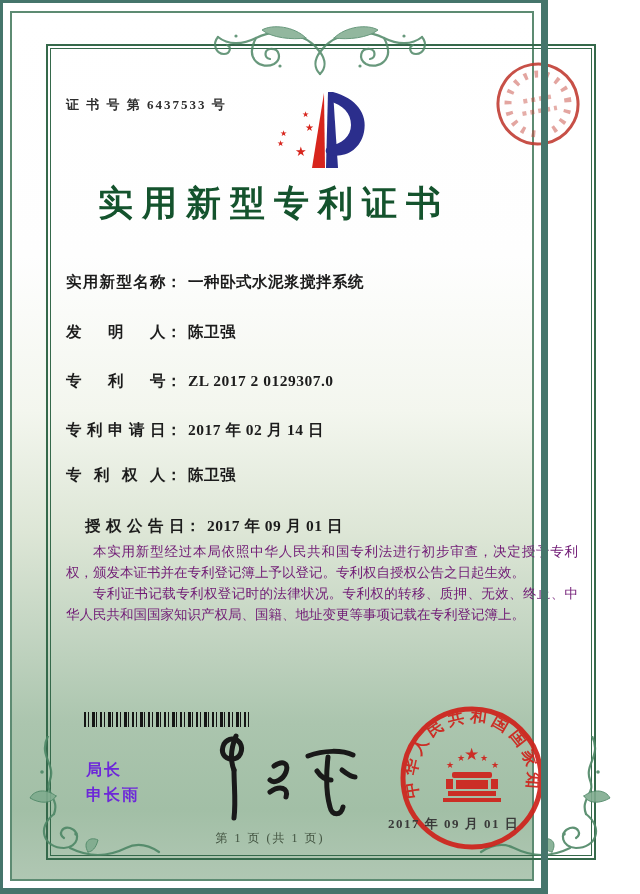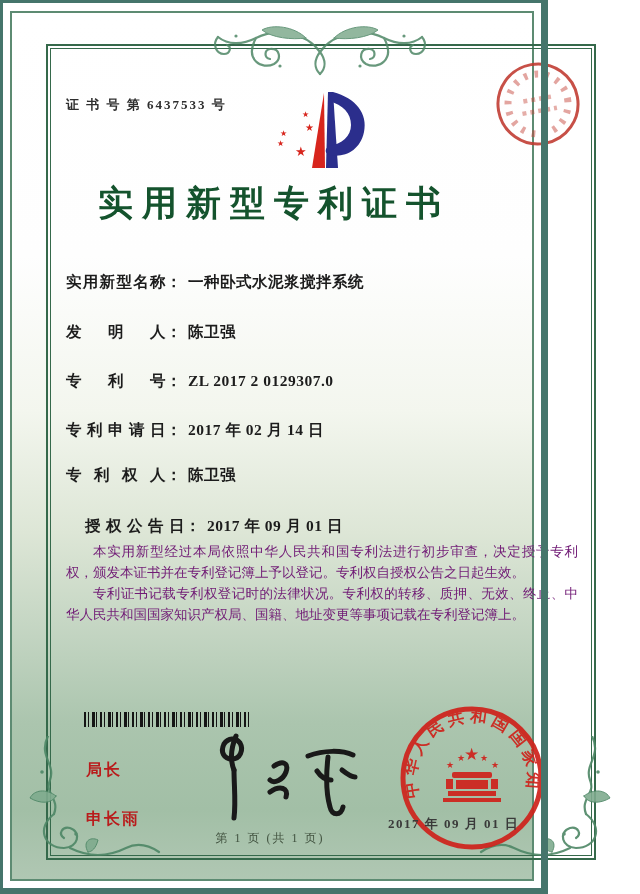--- a/index.html
+++ b/index.html
@@ -13,22 +13,22 @@
   .abs{position:absolute;}
   .cert-no{left:66px;top:96px;font-size:13px;font-weight:600;letter-spacing:2px;color:#2e2e2e;z-index:5;}
   .title{left:0;right:0;top:180px;text-align:center;font-size:35px;font-weight:700;letter-spacing:9px;color:#14532d;z-index:5;}
   .field{left:66px;font-size:15.5px;font-weight:700;color:#1c1c1c;z-index:5;letter-spacing:0.5px;white-space:nowrap;}
   .field .lab{display:inline-block;width:100px;text-align:justify;text-align-last:justify;}
   .field .col{display:inline-block;margin-right:6px;}
   .paras{left:66px;top:542px;width:512px;font-size:13.5px;line-height:1.55;color:#701a75;text-align:justify;z-index:5;}
   .paras p{margin:0;text-indent:2em;}
   .barcode{left:84px;top:712px;width:168px;height:15px;z-index:5;
      background:repeating-linear-gradient(90deg,#151515 0 2px,transparent 2px 4px,#151515 4px 5px,transparent 5px 8px,#151515 8px 11px,transparent 11px 12px,#151515 12px 13px,transparent 13px 16px);}
-  .signer{left:86px;top:760px;z-index:6;font-family:"Liberation Sans",sans-serif;font-weight:700;color:#b91c1c;font-size:16px;letter-spacing:2px;}
-  .signer .name{margin-top:28px;}
+  .signer{left:86px;top:760px;z-index:6;font-family:"Liberation Sans",sans-serif;font-weight:700;color:#6d28d9;font-size:16px;letter-spacing:2px;}
+  .signer .name{margin-top:4px;}
   .sig{left:190px;top:728px;z-index:6;}
   .top-seal{left:492px;top:58px;z-index:6;}
   .bottom-seal{left:396px;top:702px;z-index:4;}
   .issue-date{left:388px;top:815px;width:180px;font-size:13px;font-weight:600;letter-spacing:1.5px;color:#3a3a3a;z-index:6;}
   .footer{left:0;right:8px;top:830px;text-align:center;font-size:12px;letter-spacing:2px;color:#41523f;z-index:6;}
   .orn{z-index:3;}
   svg{display:block;}
 </style>
 </head>
 <body>

